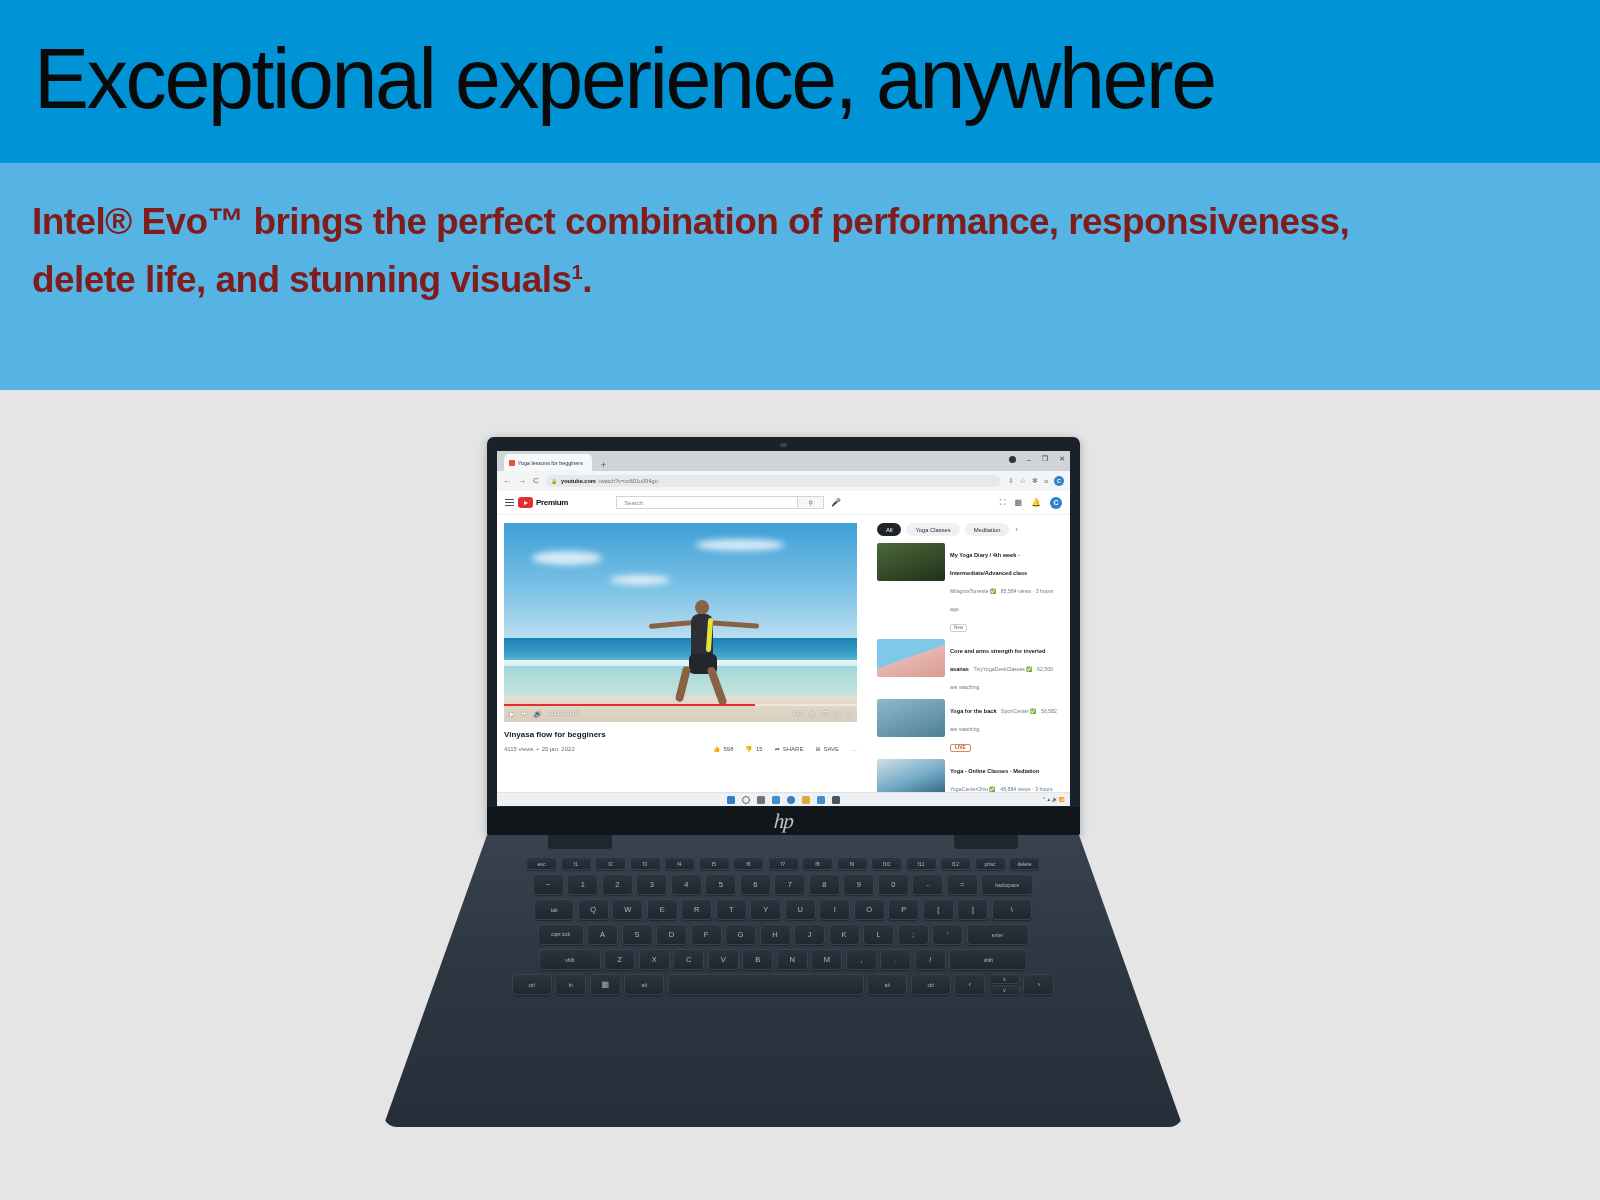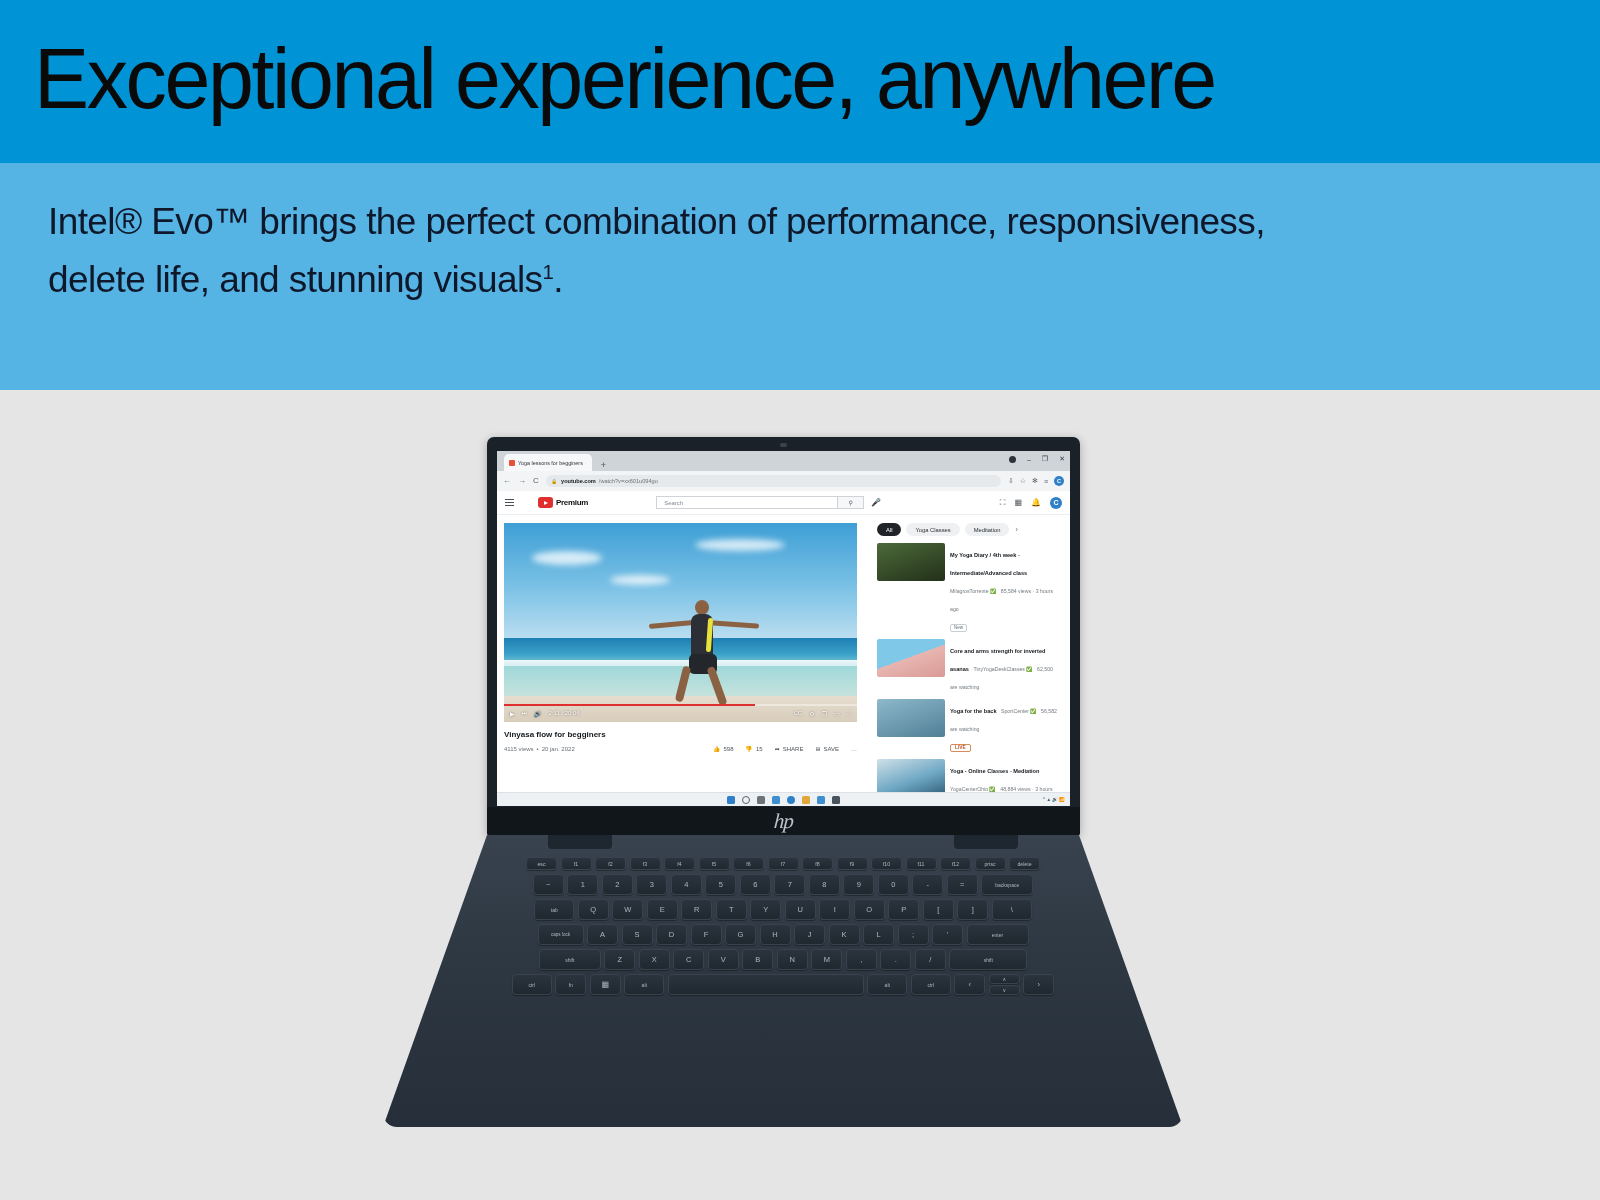--- a/index.html
+++ b/index.html
@@ -22,23 +22,23 @@
     font-size: 86px; line-height: 104px;
     font-weight: 400; letter-spacing: -2.5px;
     color: #0a0a0a; white-space: nowrap;
     transform: scaleX(0.96); transform-origin: left center;
   }
   .band-mid {
     position: absolute; left: 0; top: 163px; width: 1600px; height: 227px;
     background: #55b4e4;
   }
   .subhead {
-    position: absolute; left: 48px; top: 30px; width: 1520px;
-    font-size: 37px; line-height: 58px; font-weight: 400;
-    letter-spacing: -0.6px; color: #0f172a;
+    position: absolute; left: 32px; top: 30px; width: 1520px;
+    font-size: 37px; line-height: 58px; font-weight: 700;
+    letter-spacing: -0.6px; color: #7f1d1d;
   }
   .subhead sup { font-size: 0.55em; vertical-align: super; line-height: 0; }
   .footnote {
     position: absolute; left: 36px; top: 164px;
     font-size: 15.5px; letter-spacing: -0.2px; color: #10171c;
   }
   .footnote sup { font-size: 0.72em; vertical-align: super; line-height: 0; }
 
   
   .evo-badge {
@@ -144,21 +144,21 @@
   .omni-right { display: flex; gap: 6px; align-items: center; font-size: 7px; color: #5c6369; }
   .avatar-sm {
     width: 10px; height: 10px; border-radius: 50%;
     background: #2f80c8; color: #fff; font-size: 5.5px;
     display: flex; align-items: center; justify-content: center; font-weight: 700;
   }
 
   
   .yt-header {
     height: 24px; background: #ffffff;
-    display: flex; align-items: center; padding: 0 8px; gap: 24px;
+    display: flex; align-items: center; padding: 0 8px; gap: 4px;
     border-bottom: 1px solid #eceff1;
   }
   .yt-burger { display: flex; flex-direction: column; gap: 2px; }
   .yt-burger span { display: block; width: 9px; height: 1.2px; background: #4a5056; }
   .yt-brand { display: flex; align-items: center; gap: 3px; }
   .yt-play {
     width: 15px; height: 11px; background: #e02f2f; border-radius: 3px;
     display: flex; align-items: center; justify-content: center;
   }
   .yt-play::after {

